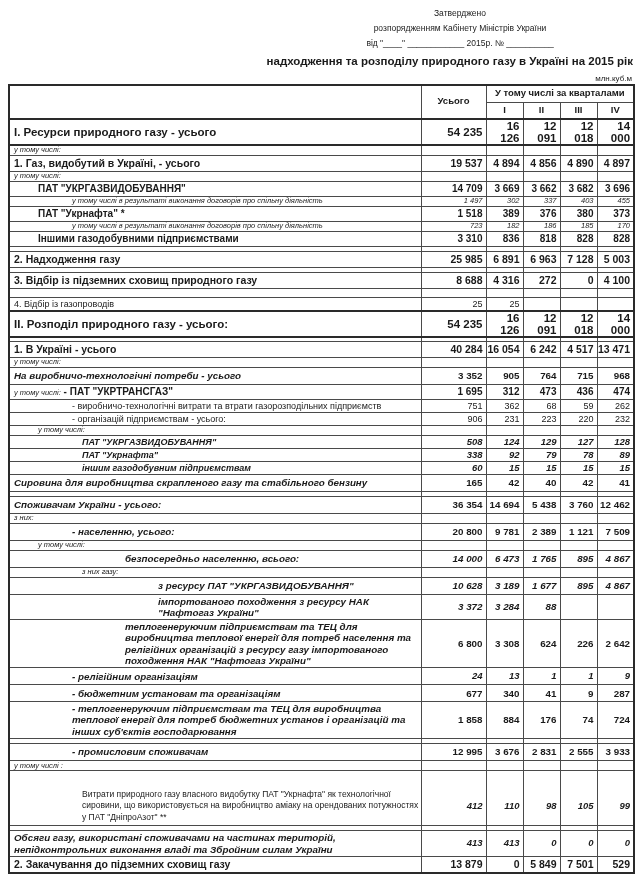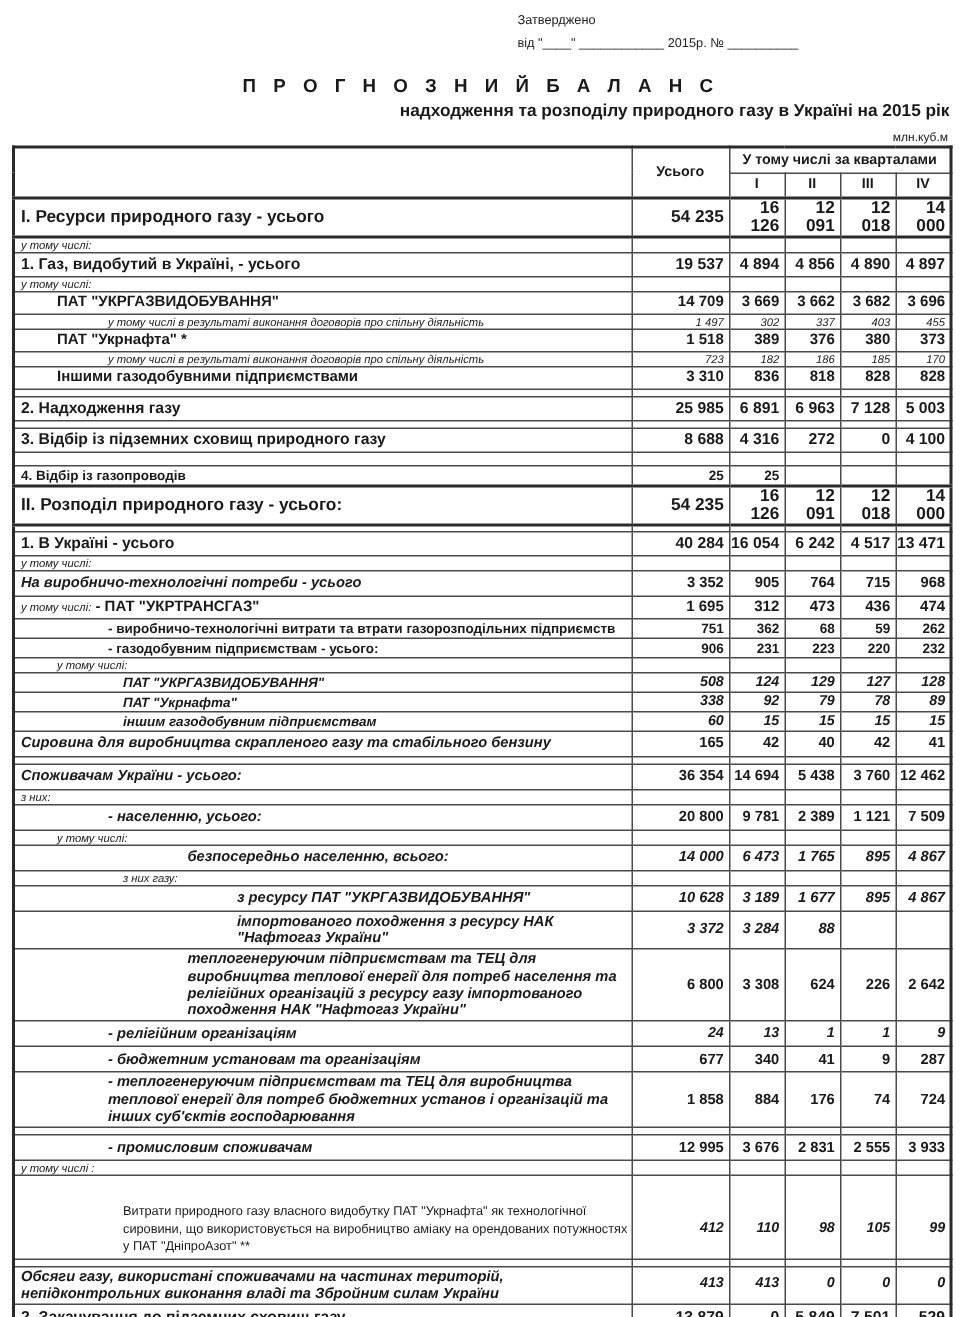--- a/index.html
+++ b/index.html
@@ -7,21 +7,21 @@
     width:640px;height:878px;overflow:hidden;
     background:#ffffff;color:#1a1a1a;
     font-family:"Liberation Sans", sans-serif;
     position:relative;
   }
   .page{padding:6px 7px 0 8px;}
 
   
   .approval{
     width:230px;margin-left:auto;margin-right:58px;
-    font-size:8.5px;line-height:1.75;text-align:left;
+    font-size:8.5px;line-height:1.75;text-align:center;
     color:#222;
   }
 
   
   .title{
     text-align:center;margin-top:14px;
     font-size:12.5px;font-weight:bold;letter-spacing:4px;
   }
   .subtitle{
     text-align:right;margin-top:4px;
@@ -54,21 +54,21 @@
   .i1{padding-left:28px;}
   .i2{padding-left:62px;}
   .i3{padding-left:72px;}
   .i4{padding-left:115px;}
   .i5{padding-left:148px;}
 
   
   .row-sec td{font-size:11.5px;font-weight:bold;height:18px;border-top:2px solid #2a2a2a;border-bottom:2px solid #2a2a2a;}
   .row-main td{font-size:10.5px;font-weight:bold;height:15px;}
   .row-pat td{font-size:10px;font-weight:bold;height:14px;}
-  .row-main-sm td{font-size:9px;font-weight:bold;height:12px;}
+  .row-main-sm td{font-size:9px;font-weight:normal;height:12px;}
   .row-bi td{font-size:9.8px;font-weight:bold;font-style:italic;line-height:1.15;height:14px;padding-top:1px;padding-bottom:1px;}
   .row-it td{font-size:9px;font-weight:bold;font-style:italic;height:12px;}
   .row-tiny td{font-size:7.5px;font-style:italic;height:9px;line-height:1;}
   .row-plain td{font-size:8.5px;font-weight:normal;font-style:normal;line-height:1.35;padding-top:18px;padding-bottom:2px;}
   .row-mixed td{font-size:10px;font-weight:bold;height:14px;margin-top:42px;}
   .row-mixed .prefix{font-size:7.5px;font-style:italic;font-weight:normal;}
   .row-spacer td{height:4px;}
   .row-spacer-xs td{height:3px;}
   .row-spacer2 td{height:8px;}
 
@@ -79,24 +79,24 @@
   td.v-ti{font-weight:normal;}
   .row-plain td.v-i{font-size:9.5px;}
 </style>
 </head>
 <body>
 
 <div class="page">
 
   <div class="approval">
     <div>Затверджено</div>
+    <div>розпорядженням Кабінету Міністрів України</div>
     <div>від "____" ____________ 2015р. № __________</div>
   </div>
 
-  <div class="title">П Р О Г Н О З Н И Й   Б А Л А Н С</div>
   <div class="subtitle">надходження та розподілу природного газу в Україні на  2015 рік</div>
   <div class="units">млн.куб.м</div>
 
   <table>
     <colgroup>
       <col class="c-label">
       <col class="c-total">
       <col class="c-q">
         <col class="c-q">
         <col class="c-q">
@@ -286,21 +286,21 @@
         </tr>
         <tr class="row-main-sm">
           <td class="lbl i2"><span>- виробничо-технологічні витрати та втрати газорозподільних підприємств</span></td>
           <td class="val v-b">751</td>
           <td class="val v-b">362</td>
           <td class="val v-b">68</td>
           <td class="val v-b">59</td>
           <td class="val v-b">262</td>
         </tr>
         <tr class="row-main-sm">
-          <td class="lbl i2"><span>- газодобувним підприємствам - усього:</span></td>
+          <td class="lbl i2"><span>- організацій підприємствам - усього:</span></td>
           <td class="val v-b">906</td>
           <td class="val v-b">231</td>
           <td class="val v-b">223</td>
           <td class="val v-b">220</td>
           <td class="val v-b">232</td>
         </tr>
         <tr class="row-tiny">
           <td class="lbl i1"><span>у тому числі:</span></td>
           <td class="val v-b"></td>
           <td class="val v-b"></td>

